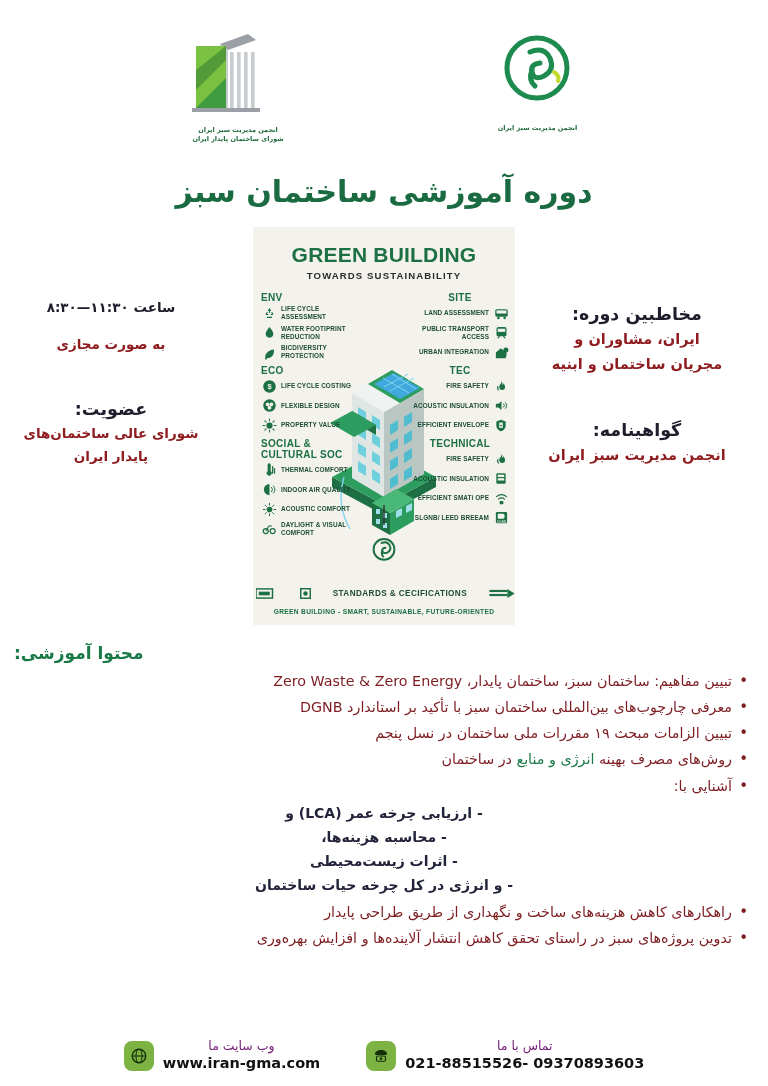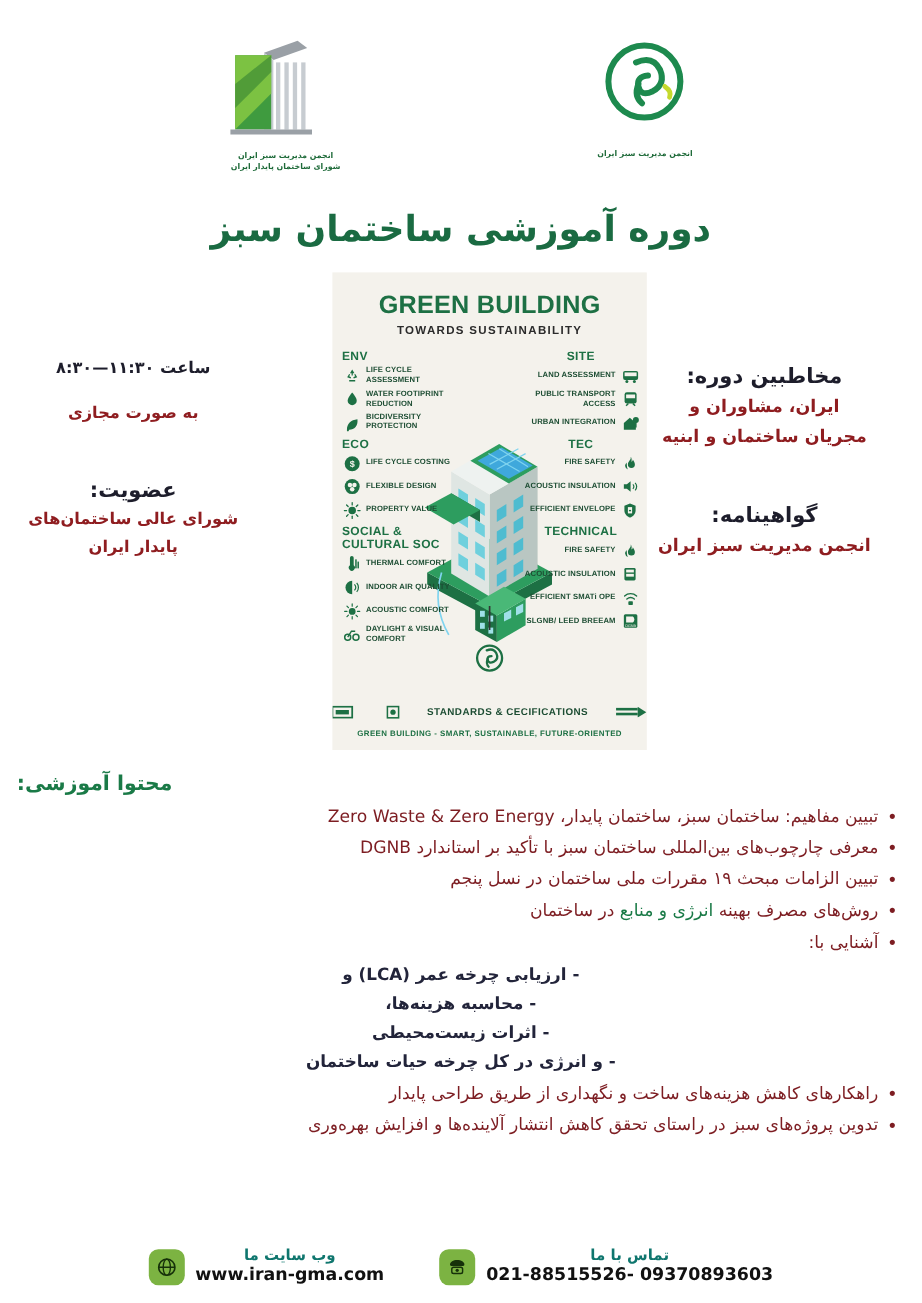--- a/index.html
+++ b/index.html
@@ -64,21 +64,20 @@
   .info-gap-sm { height:14px; }
 
   
   .info-graphic {
     position:absolute; left:50%; transform:translateX(-50%); top:0;
     width:262px; height:398px;
     background:#f4f2ec;
     direction:ltr;
     font-family:"Liberation Sans", sans-serif;
     overflow:hidden;
-    margin-left:24px;
   }
   .ig-title {
     text-align:center; color:#1d7044; font-weight:bold;
     font-size:21px; letter-spacing:.2px; margin-top:16px;
   }
   .ig-sub {
     text-align:center; color:#2b2b2b; font-weight:bold;
     font-size:9.6px; letter-spacing:1.1px; margin-top:3px;
   }
 
@@ -110,21 +109,21 @@
   
   .bld { position:absolute; left:50%; transform:translateX(-50%); top:42px; }
 
   .ig-seal {
     position:absolute; left:50%; transform:translateX(-50%); bottom:54px;
     width:34px; text-align:center;
   }
 
   .ig-foot1 {
     position:absolute; bottom:26px; left:0; right:0;
-    display:flex; align-items:center; justify-content:space-between; gap:6px;
+    display:flex; align-items:center; justify-content:flex-end; gap:22px;
     font-size:8.2px; font-weight:bold; color:#1d4d33; letter-spacing:.4px;
   }
   .ig-foot2 {
     position:absolute; bottom:10px; left:0; right:0;
     text-align:center; font-size:6.6px; font-weight:bold;
     color:#1d7044; letter-spacing:.35px;
   }
 
   
   .content { margin-top:6px; padding:0 14px 0 14px; }
@@ -155,21 +154,21 @@
     display:flex; align-items:center; justify-content:center; gap:46px;
     direction:rtl;
   }
   .f-block { display:flex; align-items:center; gap:9px; }
   .f-ic {
     width:30px; height:30px; border-radius:8px; background:#7cb342;
     display:flex; align-items:center; justify-content:center;
     color:#16310a;
   }
   .f-txt { text-align:center; line-height:1.35; }
-  .f-t1 { font-size:12.5px; font-weight:bold; color:#0f766e; }
+  .f-t1 { font-size:12.5px; font-weight:normal; color:#701a75; }
   .f-t2 { font-size:14.5px; font-weight:bold; color:#111; direction:ltr; }
 </style>
 </head>
 <body>
 
 <div class="header">
 
   <div class="logo-left">
     <svg width="120" height="92" viewBox="0 0 120 92" aria-hidden="true">
       <polygon points="42,14 70,4 78,10 50,20" fill="#9aa0a6"></polygon>

